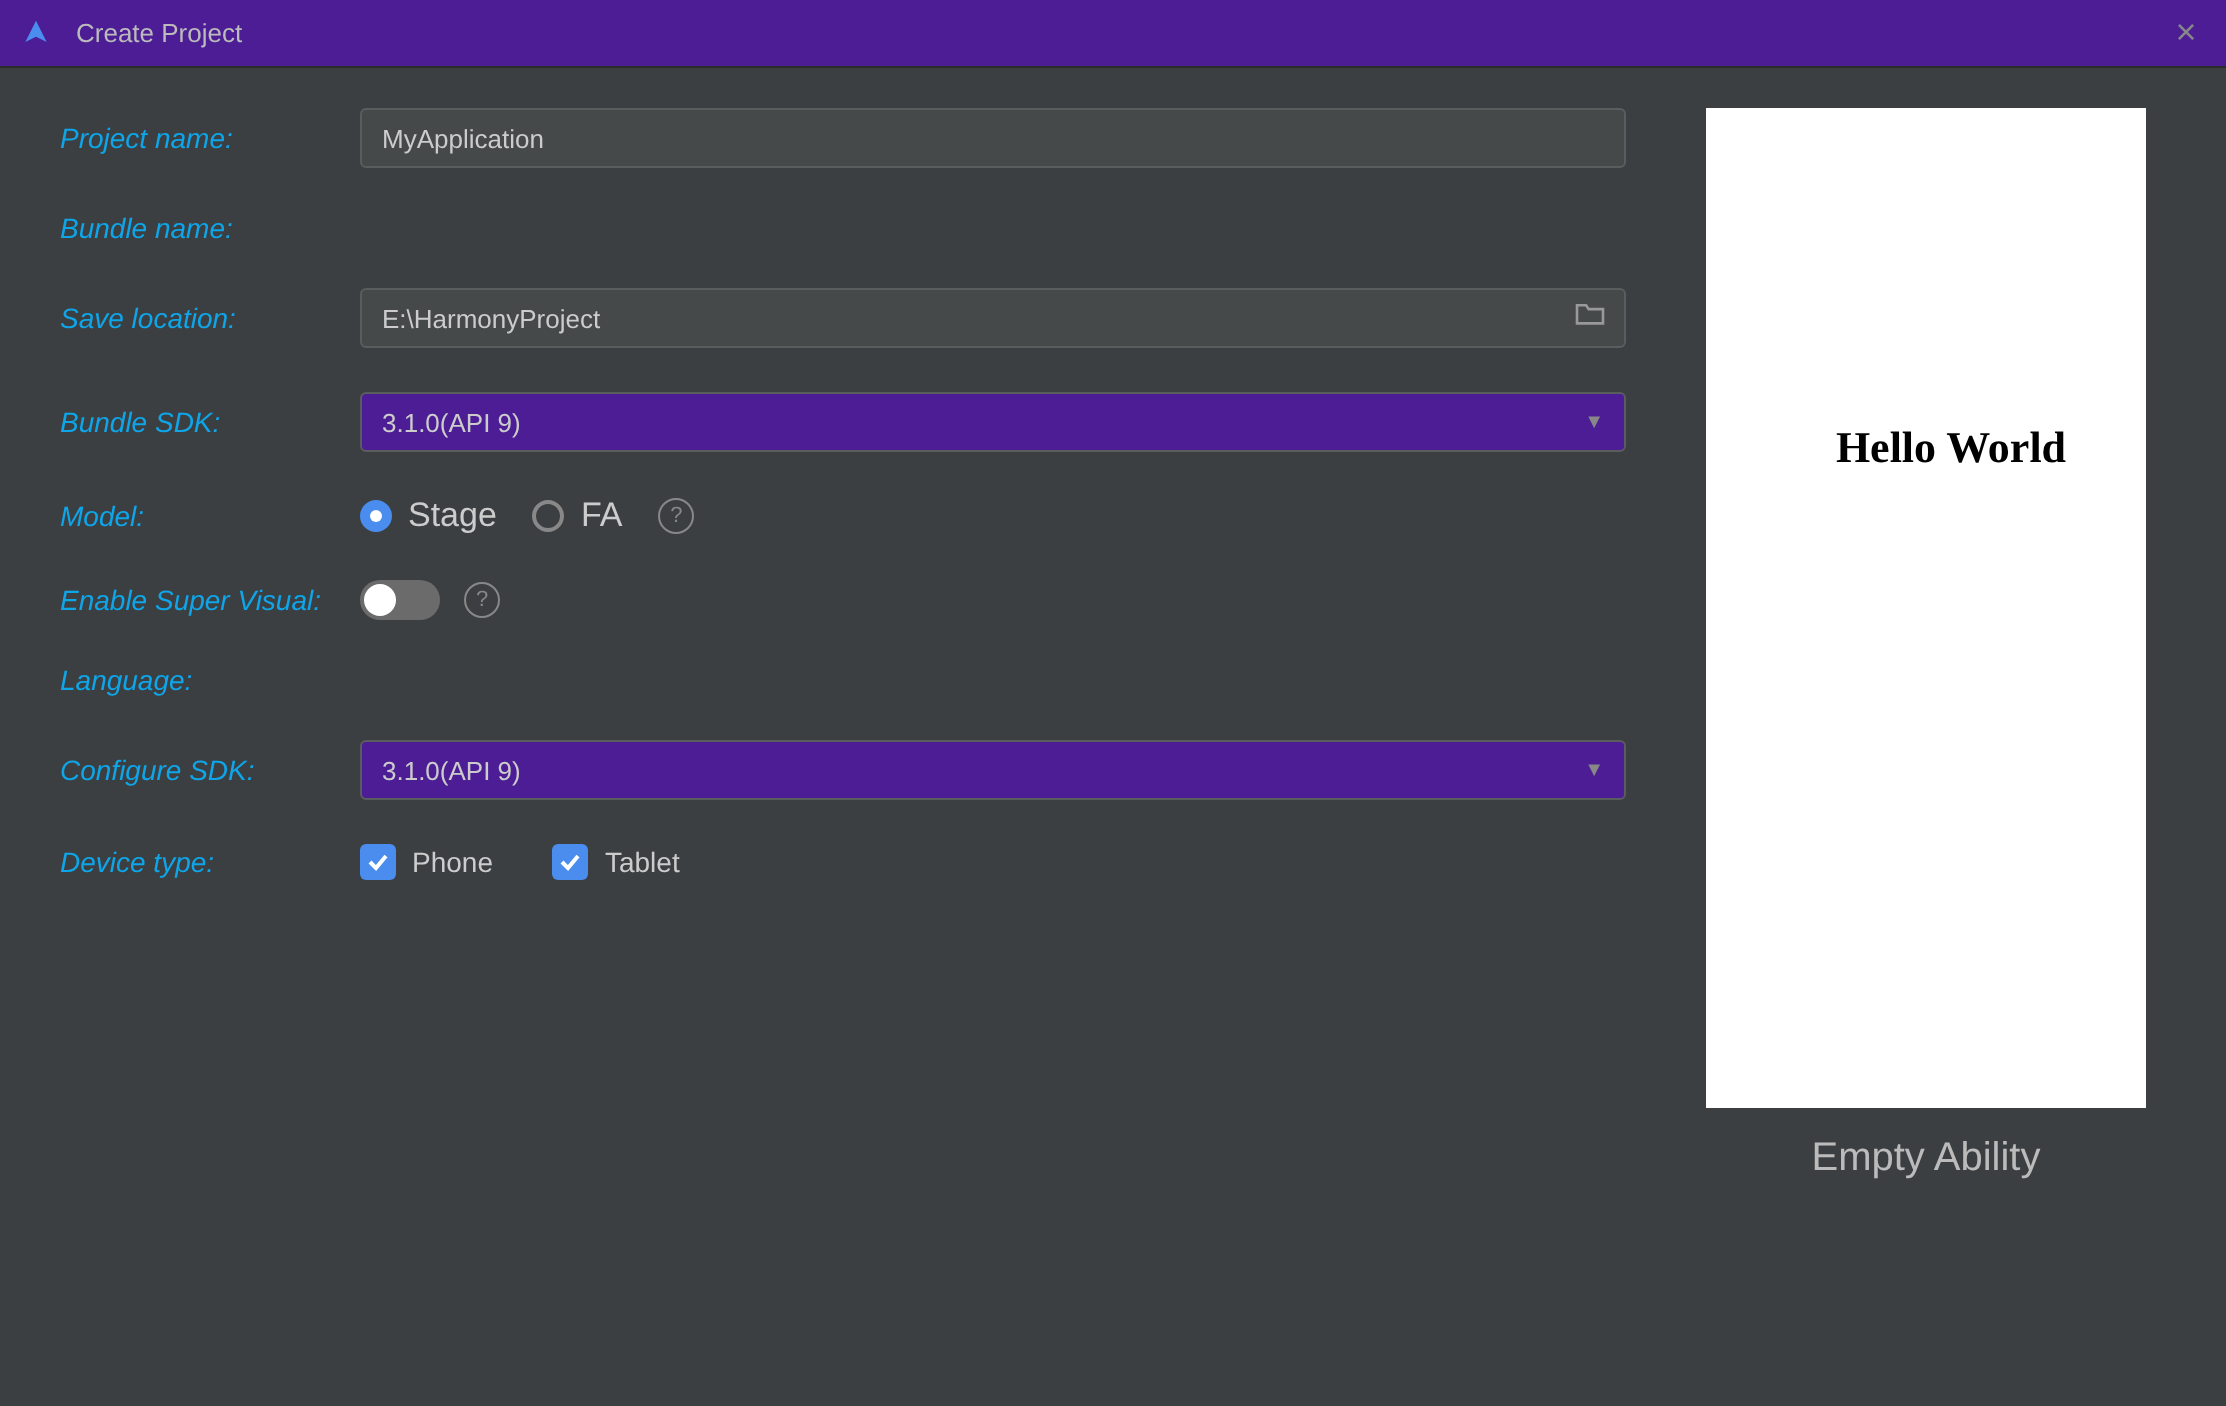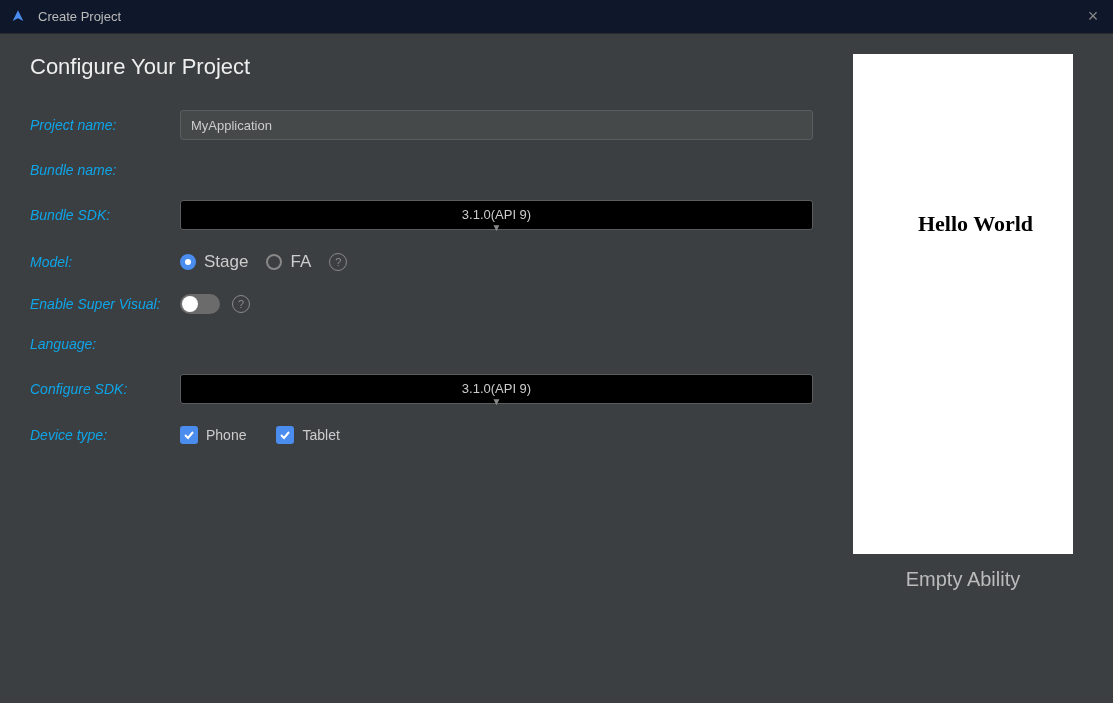--- a/index.html
+++ b/index.html
@@ -9,21 +9,21 @@
       color: #bbbbbb;
       width: 1113px;
       height: 703px;
       overflow: hidden;
     }
     .titlebar {
       display: flex;
       align-items: center;
       height: 34px;
       padding: 0 10px;
-      background: #0f172a;
+      background: #4c1d95;
       border-bottom: 1px solid #2b2b2b;
     }
     .titlebar .logo {
       width: 18px;
       height: 18px;
       margin-right: 10px;
       display: flex;
       align-items: center;
     }
     .titlebar .title {
@@ -85,32 +85,31 @@
     .folder-icon {
       position: absolute;
       right: 10px;
       top: 50%;
       transform: translateY(-50%);
       color: #999;
       cursor: pointer;
     }
     .select {
       width: 100%;
-      background: #000000;
+      background: #4c1d95;
       border: 1px solid #5a5d5e;
       color: #cccccc;
       padding: 6px 10px;
       font-size: 13px;
       border-radius: 3px;
       height: 30px;
       display: flex;
       align-items: center;
       justify-content: space-between;
       cursor: pointer;
-      flex-direction: column;
     }
     .chevron {
       color: #888;
       font-size: 10px;
     }
     .radio-group {
       display: flex;
       align-items: center;
       gap: 18px;
     }
@@ -240,33 +239,45 @@
     <svg width="16" height="16" viewBox="0 0 24 24">
         <path fill="#4a8def" d="M12 2 L20 18 L12 14 L4 18 Z"></path>
       </svg>
   </span>
   <span class="title">Create Project</span>
   <span class="close">×</span>
 </div>
 
 <div class="content">
   <div class="left">
-    <h1 class="page-title">Configure Your Project</h1>
 
     <div class="form-row">
       <div class="form-label">Project name:</div>
       <div class="form-control">
         <input class="text-input" value="MyApplication" style="">
       </div>
     </div>
 
     <div class="form-row">
       <div class="form-label">Bundle name:</div>
     </div>
 
+    <div class="form-row">
+      <div class="form-label">Save location:</div>
+      <div class="form-control">
+        <div class="text-input-wrapper">
+          <input class="text-input" value="E:\HarmonyProject" style="">
+          <span class="folder-icon">
+            <svg width="16" height="13" viewBox="0 0 24 20">
+                <path fill="none" stroke="#999" stroke-width="2" d="M2 4 L9 4 L11 7 L22 7 L22 18 L2 18 Z"></path>
+              </svg>
+          </span>
+        </div>
+      </div>
+    </div>
 
     <div class="form-row">
       <div class="form-label">Bundle SDK:</div>
       <div class="form-control">
         <div class="select">
           <span>3.1.0(API 9)</span>
           <span class="chevron">▼</span>
         </div>
       </div>
     </div>

